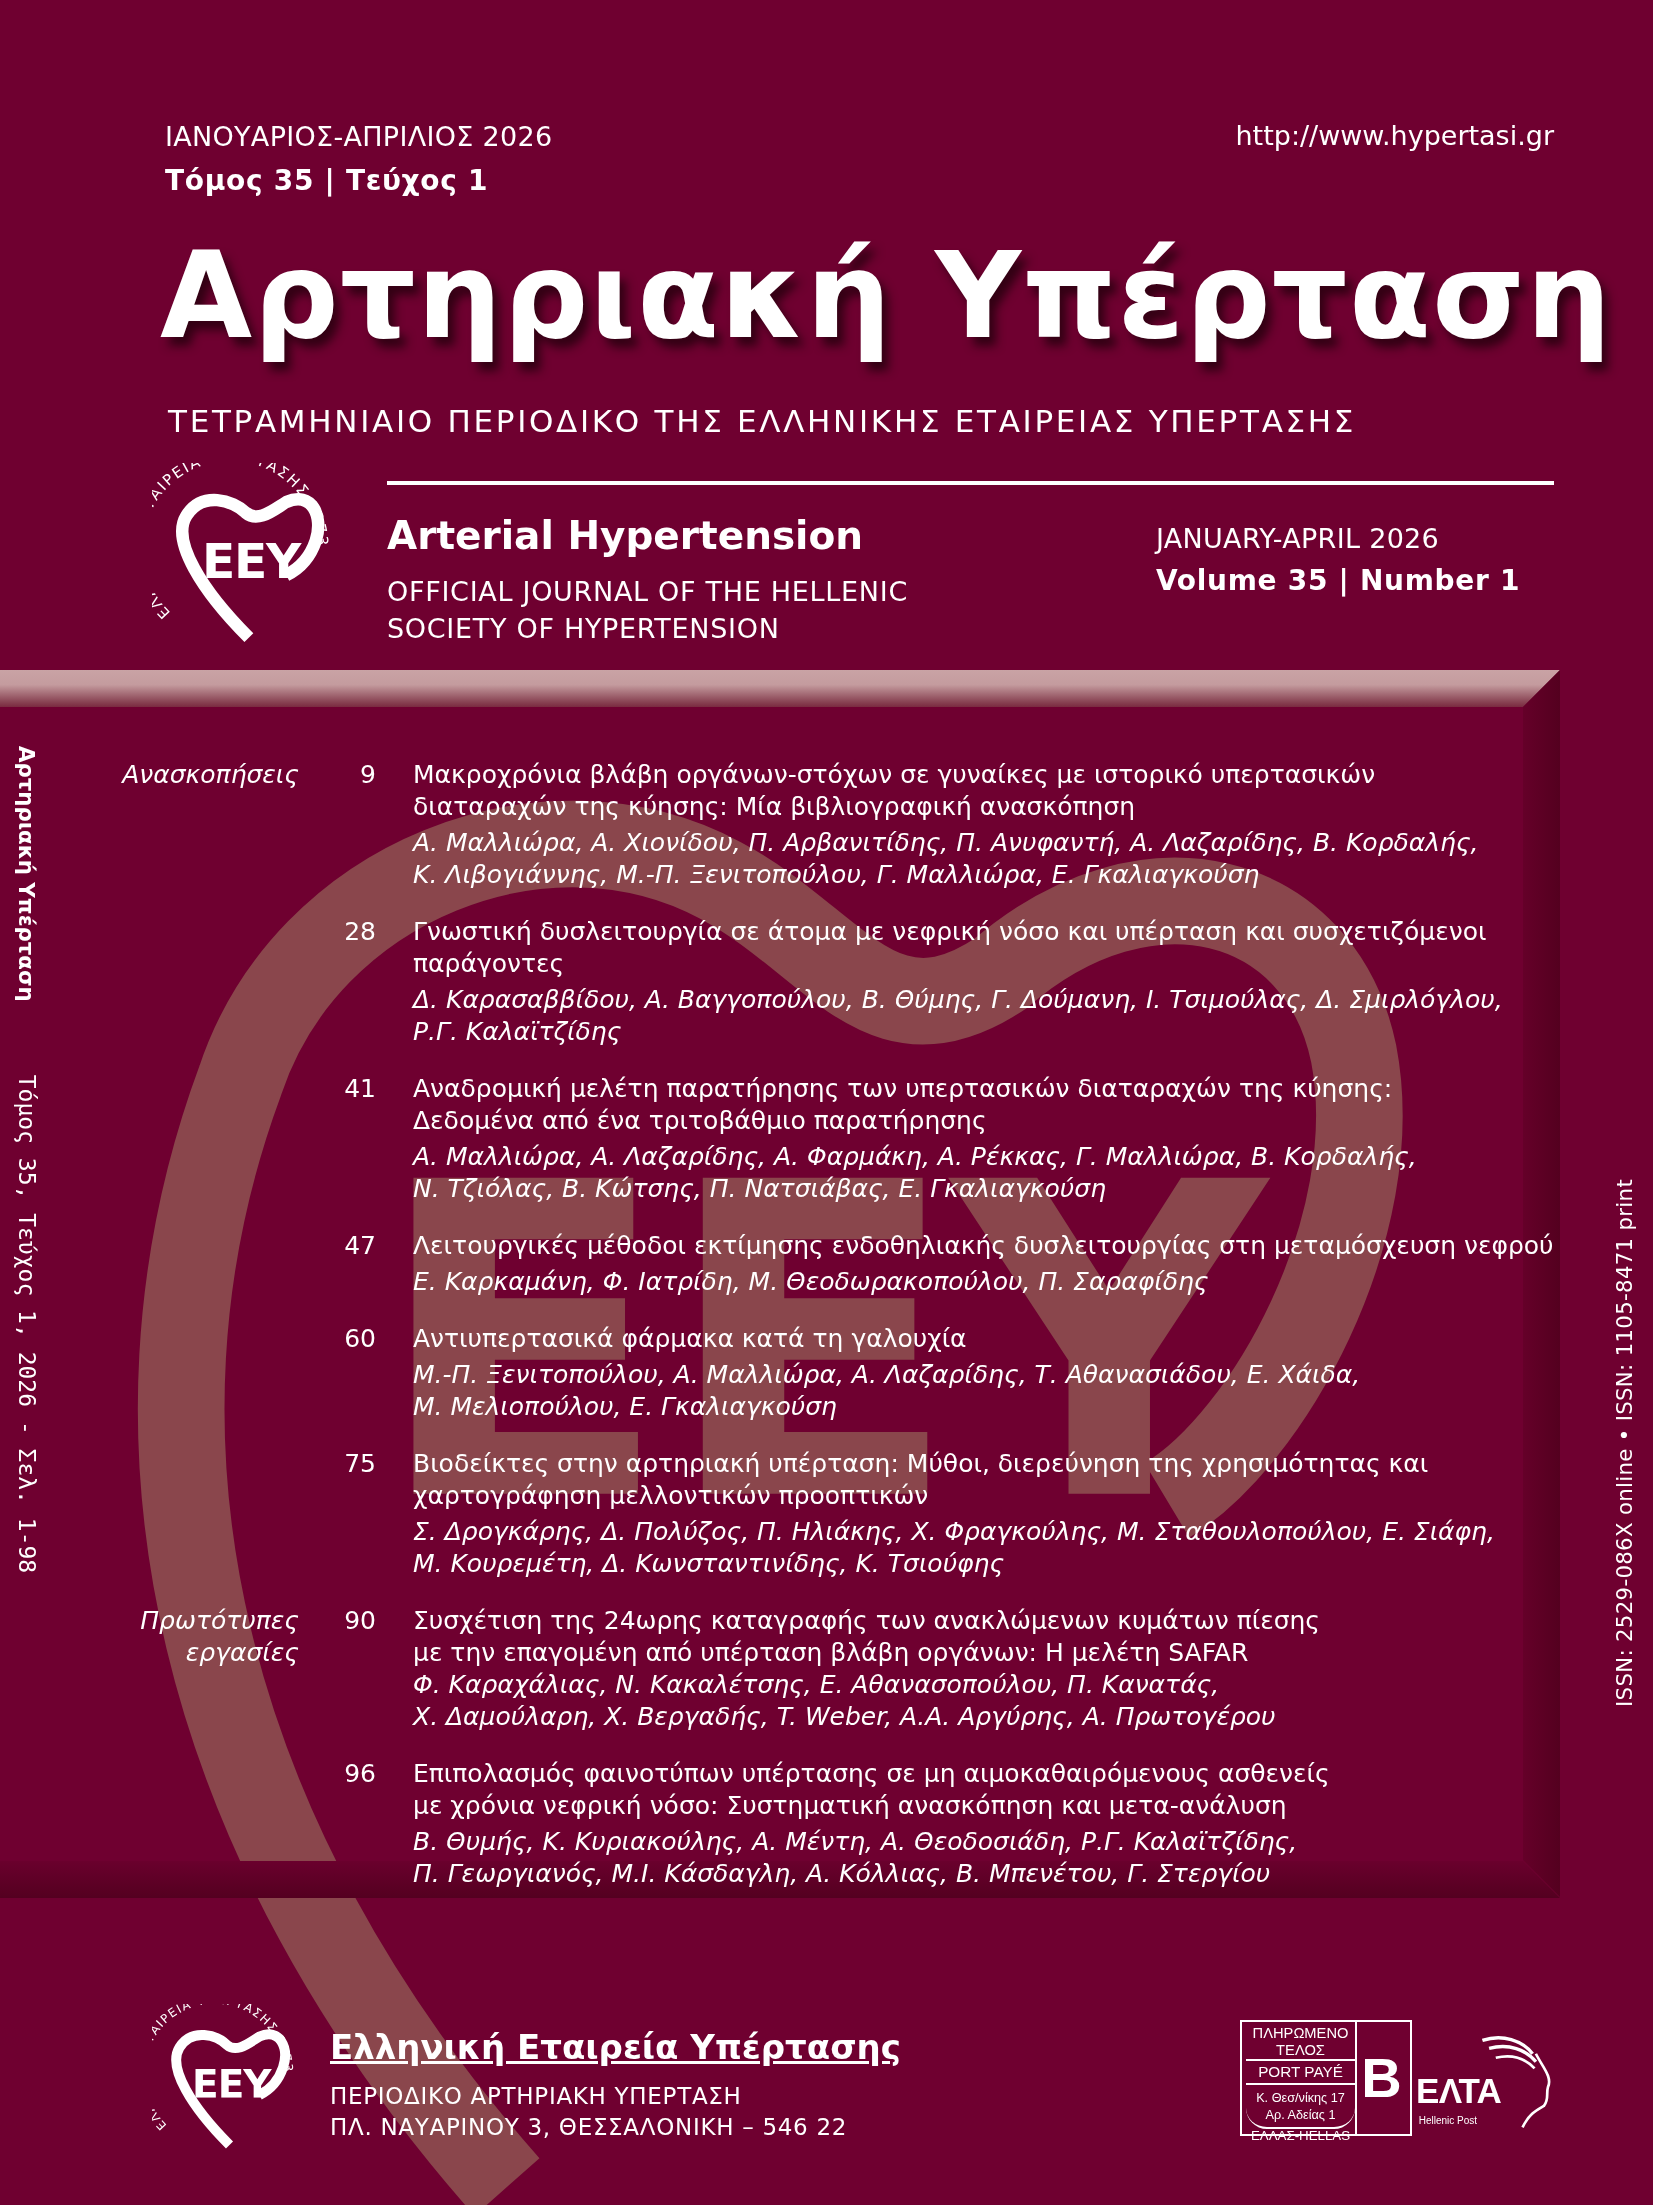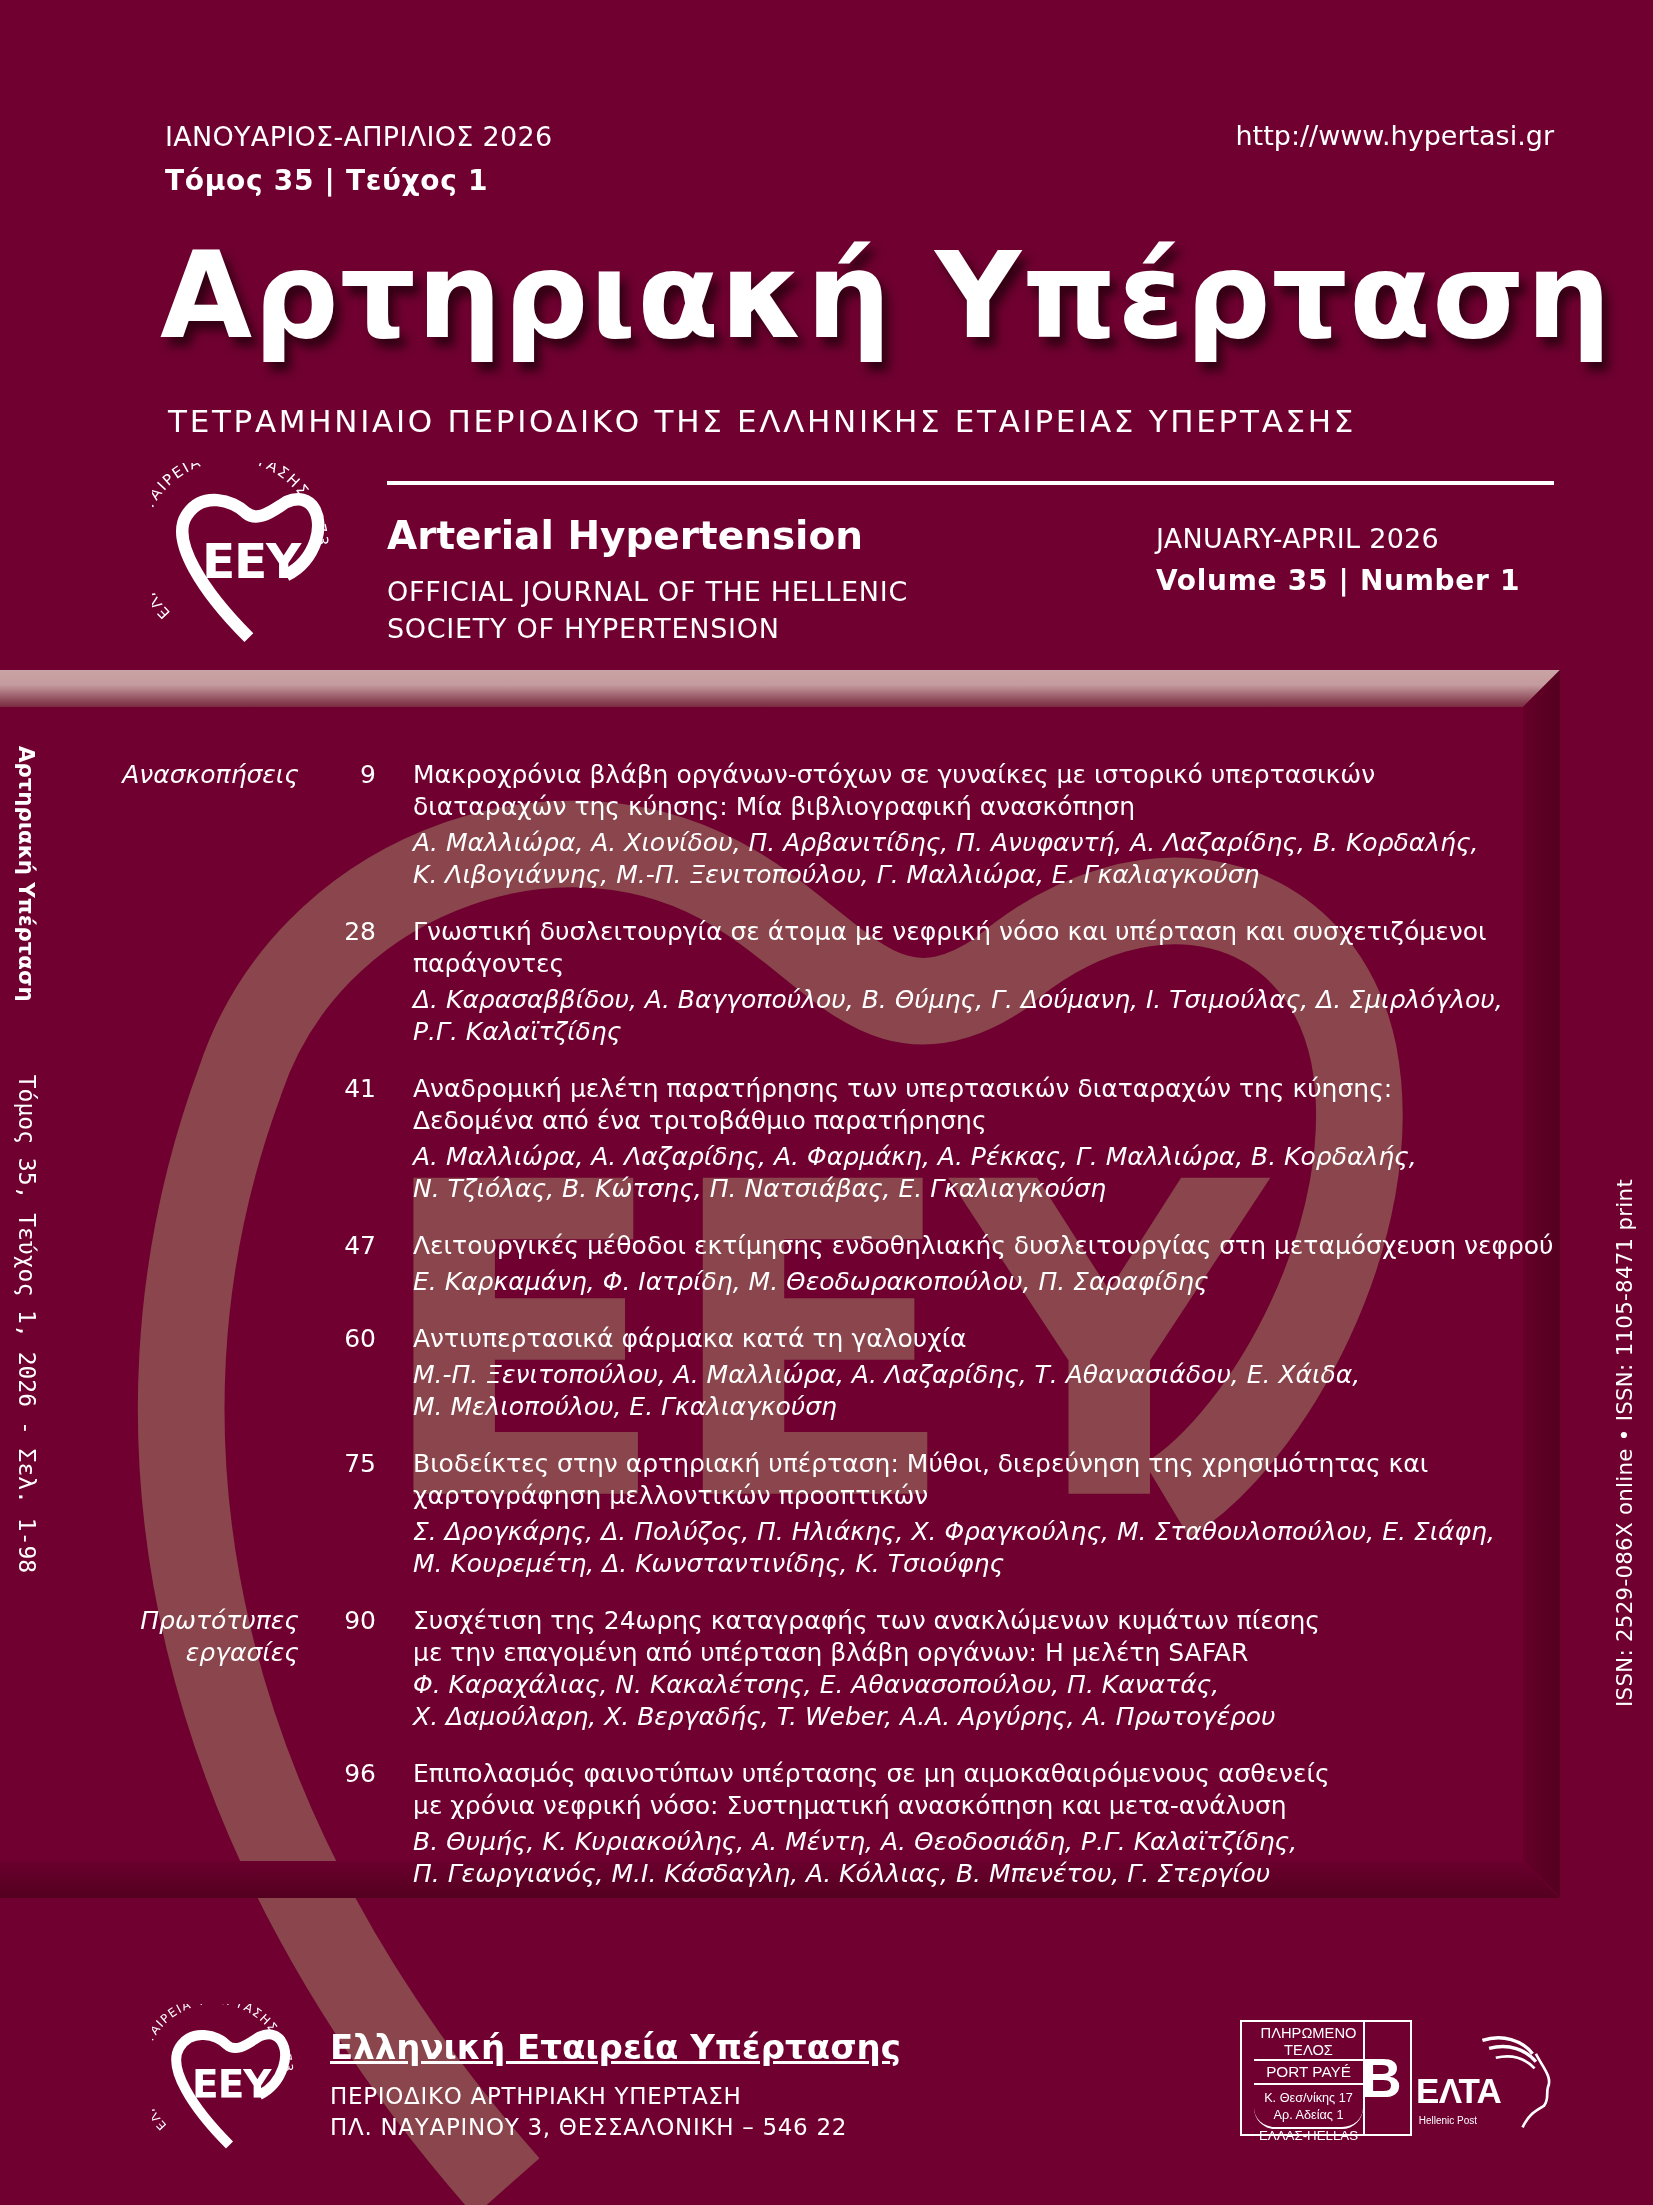--- a/index.html
+++ b/index.html
@@ -78,21 +78,21 @@
     left:1612px; top:1707px; transform-origin:0 0; transform:rotate(-90deg);
     font-size:21.3px; white-space:nowrap; letter-spacing:0.3px;
   }
 
   
   .logo-bottom { left:152px; top:2004px; width:160px; height:157px; }
   .society { left:330px; top:2027px; font-size:34px; font-weight:bold;text-decoration:underline; }
   .address { left:330px; top:2081px; font-size:23px; line-height:31px; letter-spacing:0.7px; }
 
   .postage { left:1240px; top:2020px; width:168px; height:112px; border:2px solid #fff; }
-  .postage-left { position:absolute; left:12px; top:0; width:109px; height:112px; border-right:2px solid #fff; }
+  .postage-left { position:absolute; left:4px; top:0; width:109px; height:112px; border-right:2px solid #fff; }
   .pcell { border-bottom:2px solid #fff; text-align:center; font-family:"Liberation Sans", sans-serif; color:#fff; }
   .pcell.c1 { height:39px; font-size:14.7px; line-height:17.3px; padding-top:2.7px; box-sizing:border-box; }
   .pcell.c2 { height:22px; font-size:15.3px; line-height:22px; }
   .pcell.c3 { height:44px; font-size:12.7px; line-height:16.7px; padding-top:5.3px; box-sizing:border-box;border-radius:21px; }
   .pcell.c4 { border-bottom:none; font-size:13.3px; line-height:14.7px; }
   .postage-b { position:absolute; left:111px; top:0; width:57px; height:112px; font-family:"Liberation Sans", sans-serif; font-weight:bold; font-size:56px; line-height:112px; text-align:center; }
 
   .elta { left:1416px; top:2027px; width:133px; height:107px;text-decoration:underline; }
   .elta-text { position:absolute; left:0; top:44px; font-family:"Liberation Sans", sans-serif; font-size:35px; font-weight:bold; letter-spacing:-0.7px; }
   .elta-sub { position:absolute; left:2.7px; top:88px; font-family:"Liberation Sans", sans-serif; font-size:10px; }

